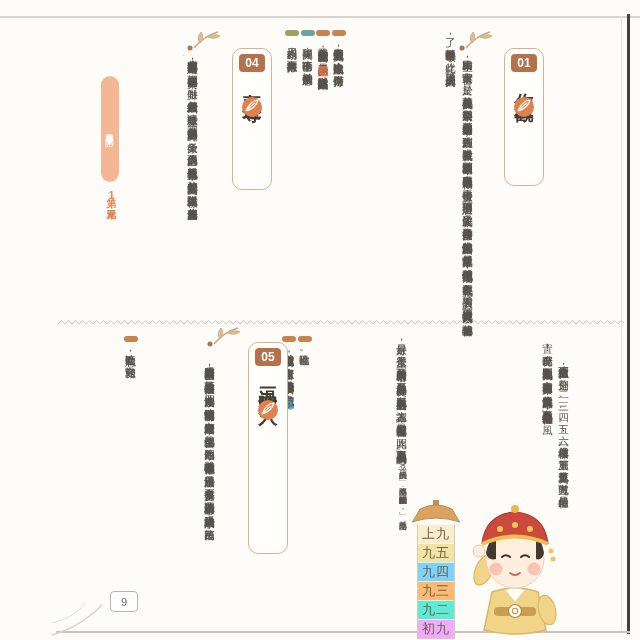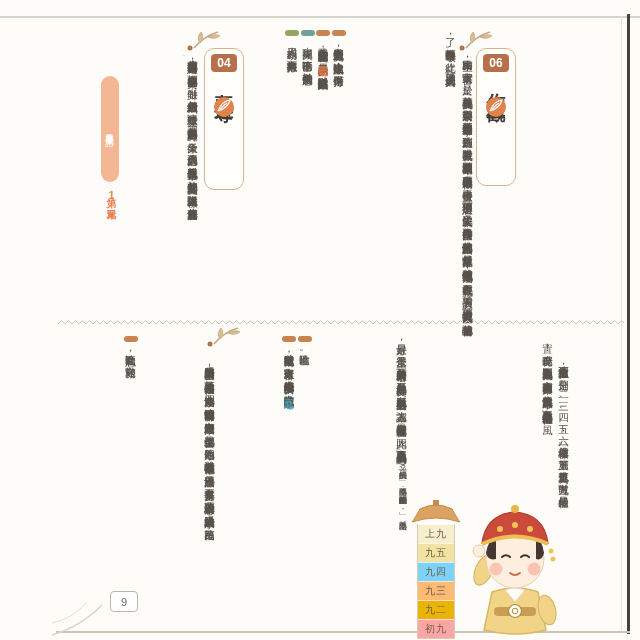--- a/index.html
+++ b/index.html
@@ -13,49 +13,49 @@
   .ann{display:block;}
   .tag{display:inline-block;color:#fff;font-size:9px;letter-spacing:0;
        padding:3px 1.5px;border-radius:3px;margin-inline-end:4px;line-height:11px;}
   .small-note{font-size:8px;letter-spacing:0;}
   .hl-orange{color:var(--hl_orange);}
   .hl-teal{color:var(--hl_teal);}
   .book-mark{text-decoration:underline wavy #c3b194;text-decoration-thickness:1px;}
   
   .secbox{position:absolute;border:1.5px solid #d3b394;border-radius:10px;
           background:#fffefb;display:flex;flex-direction:column;align-items:center;
-          padding:5px 2px 20px 2px;box-sizing:border-box;}
+          padding:5px 2px 20px 2px;box-sizing:border-box;margin-left:28px;}
   .badge{writing-mode:horizontal-tb;color:#fff;font-weight:bold;font-size:12px;
          border-radius:4px;padding:2px 6px;margin-bottom:6px;}
   .sectitle{writing-mode:vertical-rl;text-orientation:upright;font-size:19px;
             font-weight:bold;color:#413c35;letter-spacing:3px;line-height:22px;}
   .seal{width:22px;height:22px;margin-top:6px;flex-shrink:0;}
   .branch{position:absolute;}
   
   .tab-pill{position:absolute;left:101px;top:76px;width:18px;height:106px;
             border-radius:9px;display:flex;align-items:center;justify-content:center;}
   .tab-pill span{writing-mode:vertical-rl;text-orientation:upright;color:#fff;
             font-size:8.5px;letter-spacing:1px;}
   .unit{position:absolute;left:104px;top:190px;writing-mode:vertical-rl;
         text-orientation:upright;font-size:10px;font-weight:bold;}
   
   .divider{position:absolute;left:58px;top:318px;}
   
   .tower{position:absolute;left:410px;top:500px;width:52px;}
   .tower-roof{display:block;margin:0 auto;}
   .tower-body{width:36px;margin:0 auto;border:1px solid #d8cdb2;border-top:none;}
   .tower-row{height:18px;display:flex;align-items:center;justify-content:center;
-             font-size:10px;color:#6f6046;letter-spacing:1px;
+             font-size:13px;color:#6f6046;letter-spacing:1px;
              border-top:1px solid rgba(255,255,255,0.65);}
   .tower-row:nth-child(1){background:#f6eecd;}
   .tower-row:nth-child(2){background:#f2e3a4;}
   .tower-row:nth-child(3){background:#7dd3fc;}
   .tower-row:nth-child(4){background:#fdba74;}
-  .tower-row:nth-child(5){background:#eab308;}
-  .tower-row:nth-child(6){background:#fca5a5;}
+  .tower-row:nth-child(5){background:#5eead4;}
+  .tower-row:nth-child(6){background:#f0abfc;}
   
   .emperor{position:absolute;left:458px;top:496px;}
   
   .pagenum{position:absolute;left:110px;top:591px;width:26px;height:19px;
            border:1px solid #b9b5ad;border-radius:4px;display:flex;align-items:center;
            justify-content:center;font-size:11px;color:#6b6862;background:#fff;}
   .edge-top{position:absolute;left:0;top:16px;width:640px;height:1.5px;background:#d8d5cf;}
   .edge-right-light{position:absolute;left:621px;top:16px;width:1px;height:616px;background:#e6e3dc;}
   .edge-right-dark{position:absolute;left:627px;top:14px;width:3px;height:620px;background:#45423c;}
   .edge-bottom{position:absolute;left:56px;top:631px;width:574px;height:2px;background:#c9c5bc;}
@@ -74,21 +74,21 @@
     <path d="M2 60 Q 30 52 52 30" fill="none" stroke="#d8d4cb" stroke-width="1.5"></path>
     <path d="M2 48 Q 22 44 36 28" fill="none" stroke="#e3e0d8" stroke-width="1"></path>
   </svg>
 
   <svg class="branch" style="left:458px;top:28px;" width="34" height="26">
     <circle cx="4" cy="20" r="2.5" fill="#a9764f"></circle>
     <path d="M8 20 Q 18 8 32 4" fill="none" stroke="#c9a87f" stroke-width="1.5"></path>
     <path d="M14 15 q 5 -7 1 -11 q -5 6 -1 11 M 22 9 q 7 -4 12 -1 q -6 4 -12 1" fill="#d9bd93" stroke="#c9a87f" stroke-width="0.8"></path>
   </svg>
   <div class="secbox" style="left:476px;top:48px;width:40px;height:138px;">
-    <div class="badge" style="background-color: rgb(181, 113, 76);">06</div>
+    <div class="badge" style="background-color: rgb(181, 113, 76);">01</div>
     <div class="sectitle">作壁上觀</div>
     <svg class="seal" viewBox="0 0 22 22">
       <circle cx="11" cy="11" r="10" fill="#e0824e"></circle>
       <path d="M5 15 Q 9 5 17 4 Q 15 12 5 15 M 7 13 Q 11 9 14 7" fill="none" stroke="#fff" stroke-width="1.2"></path>
     </svg>
   </div>
 
   <div class="vtext story" style="right:164px;top:30px;height:292px;line-height:17px;">　　秦末民不聊生，大家苦不堪言。於是，各地英雄起義反抗，誓與秦朝決裂。趙王被秦朝名將章邯追擊，一路逃到鉅鹿，眼看就要被滅。楚國派宋義和項羽救趙。宋義主張等秦趙兩敗俱傷，再出手撿便宜。但項羽可不這麼想，先解決了宋義，自己再帶兵攻打秦國。其他來幫忙的諸侯國，儼然是一群「吃瓜群眾」。雖然他們也象徵性地打了幾下，但主要都在觀戰，看項羽表演。項羽一下子就把秦軍打得落花流水。其他諸侯都嚇傻了，轉而對他畢恭畢敬。從此，項羽成了真正的老大。</div>
 
   <div class="vtext annots" style="right:294px;top:30px;height:292px;">
@@ -141,20 +141,28 @@
     <div class="ann">
       <span class="tag" style="background-color: rgb(201, 131, 78);">例句</span><span><span>爺爺在家裡地位最高，每次家庭聚會，他總坐在最裡邊的沙發中央，大家笑說他是「家中</span><span class="hl-teal">九五之尊</span><span>」。</span></span>
     </div>
   </div>
 
   <svg class="branch" style="left:206px;top:324px;" width="34" height="26">
     <circle cx="4" cy="20" r="2.5" fill="#a9764f"></circle>
     <path d="M8 20 Q 18 8 32 4" fill="none" stroke="#c9a87f" stroke-width="1.5"></path>
     <path d="M14 15 q 5 -7 1 -11 q -5 6 -1 11 M 22 9 q 7 -4 12 -1 q -6 4 -12 1" fill="#d9bd93" stroke="#c9a87f" stroke-width="0.8"></path>
   </svg>
+  <div class="secbox" style="left:220px;top:342px;width:40px;height:212px;">
+    <div class="badge" style="background-color: rgb(181, 113, 76);">05</div>
+    <div class="sectitle">三過家門而不入</div>
+    <svg class="seal" viewBox="0 0 22 22">
+      <circle cx="11" cy="11" r="10" fill="#e0824e"></circle>
+      <path d="M5 15 Q 9 5 17 4 Q 15 12 5 15 M 7 13 Q 11 9 14 7" fill="none" stroke="#fff" stroke-width="1.2"></path>
+    </svg>
+  </div>
 
   <div class="vtext story" style="right:422px;top:336px;height:294px;line-height:16px;">　　大禹的父親因為治水失敗去世了，於是大禹接下這個艱鉅任務。他四處奔波治水，忙得連回家的時間都沒有。有好幾次經過家門口，他都忍住沒進去，因為他知道，雖然老婆和孩子在家裡等他，但只要洪水沒治好，就會有更多人受苦。憑著這份堅韌與決心，大禹終於成功治好了洪水，造福萬民。</div>
 
   <div class="vtext annots" style="right:502px;top:336px;height:294px;">
     <div class="ann">
       <span class="tag" style="background-color: rgb(201, 131, 78);">解釋</span><span><span>比喻公而忘私，勤於職守。</span></span>
     </div>
   </div>
 
   <div class="tower">

